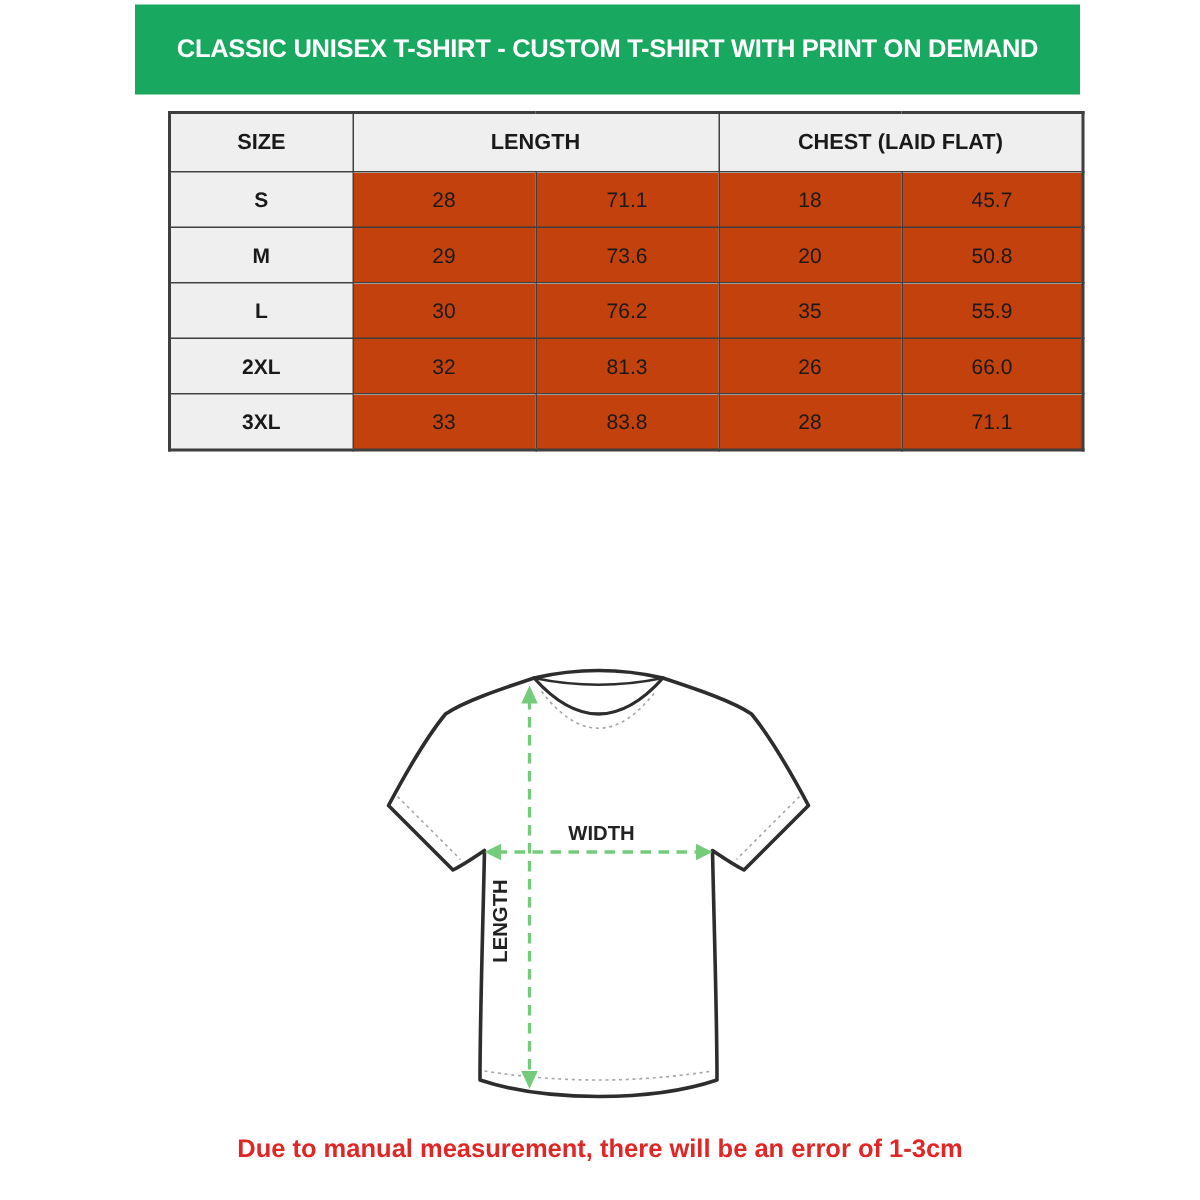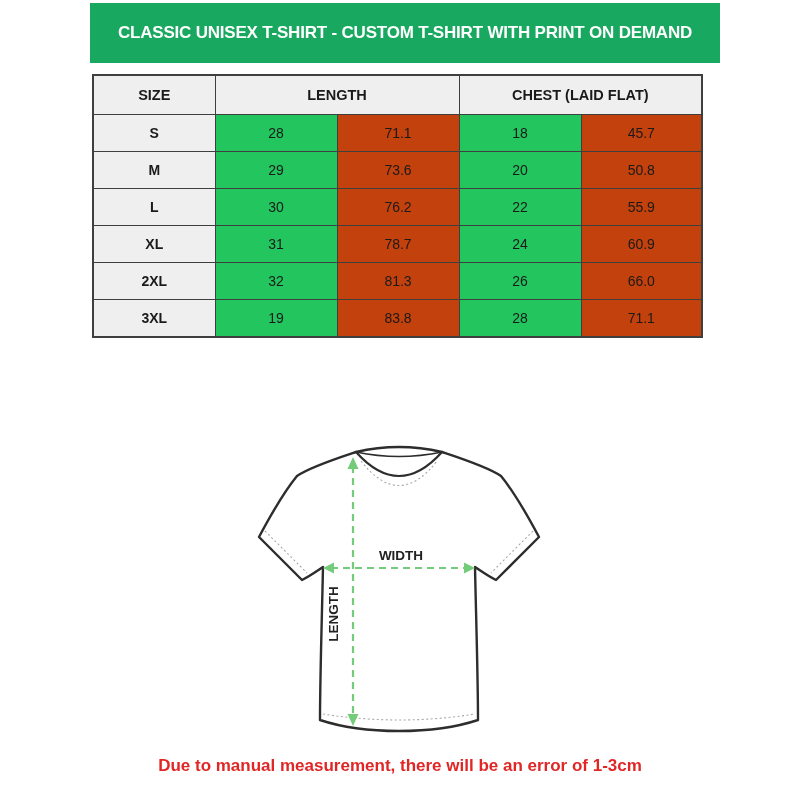--- a/index.html
+++ b/index.html
@@ -5,27 +5,27 @@
   html,body{margin:0;padding:0;background:#ffffff;}
   #page{position:relative;width:800px;height:800px;background:#ffffff;overflow:hidden;
         font-family:"Liberation Sans","DejaVu Sans",sans-serif;color:#1a1a1a;}
 
   
   #banner{position:absolute;left:90px;top:3px;width:630px;height:60px;
           display:flex;align-items:center;justify-content:center;}
   #banner .title{font-size:17px;font-weight:700;letter-spacing:-0.2px;color:#ffffff;white-space:nowrap;}
 
   
-  #size-table{position:absolute;left:92px;top:74px;width:609px;
+  #size-table{position:absolute;left:112px;top:74px;width:609px;
               border-collapse:collapse;table-layout:fixed;}
   #size-table td,#size-table th{border:1px solid #3f3f3f;text-align:center;vertical-align:middle;
               font-size:14px;overflow:hidden;}
   #size-table{border:2px solid #3f3f3f;}
   #size-table thead th{height:36px;font-weight:700;font-size:14.5px;background:#efefef;}
-  #size-table tbody td{height:34px;font-weight:400;background:#22c55e;}
+  #size-table tbody td{height:34px;font-weight:400;background:#c2410c;}
   #size-table tbody td.shade{background:#c2410c;}
   #size-table tbody td.size{font-weight:700;background:#efefef;}
 
   
   #diagram{position:absolute;left:240px;top:430px;width:320px;height:320px;}
 
   
   #footer-note{position:absolute;left:0;top:756px;width:800px;text-align:center;}
   #footer-note .note{font-size:17px;font-weight:700;}
 </style>
@@ -65,40 +65,33 @@
           <td class="size">M</td>
           <td>29</td>
           <td class="shade">73.6</td>
           <td>20</td>
           <td class="shade">50.8</td>
         </tr>
         <tr>
           <td class="size">L</td>
           <td>30</td>
           <td class="shade">76.2</td>
-          <td>22</td>
+          <td>35</td>
           <td class="shade">55.9</td>
-        </tr>
-        <tr>
-          <td class="size">XL</td>
-          <td>31</td>
-          <td class="shade">78.7</td>
-          <td>24</td>
-          <td class="shade">60.9</td>
         </tr>
         <tr>
           <td class="size">2XL</td>
           <td>32</td>
           <td class="shade">81.3</td>
           <td>26</td>
           <td class="shade">66.0</td>
         </tr>
         <tr>
           <td class="size">3XL</td>
-          <td>19</td>
+          <td>33</td>
           <td class="shade">83.8</td>
           <td>28</td>
           <td class="shade">71.1</td>
         </tr>
       </tbody>
   </table>
 
   <svg id="diagram" viewBox="0 0 320 320">
 
     <path d="M 116 22

